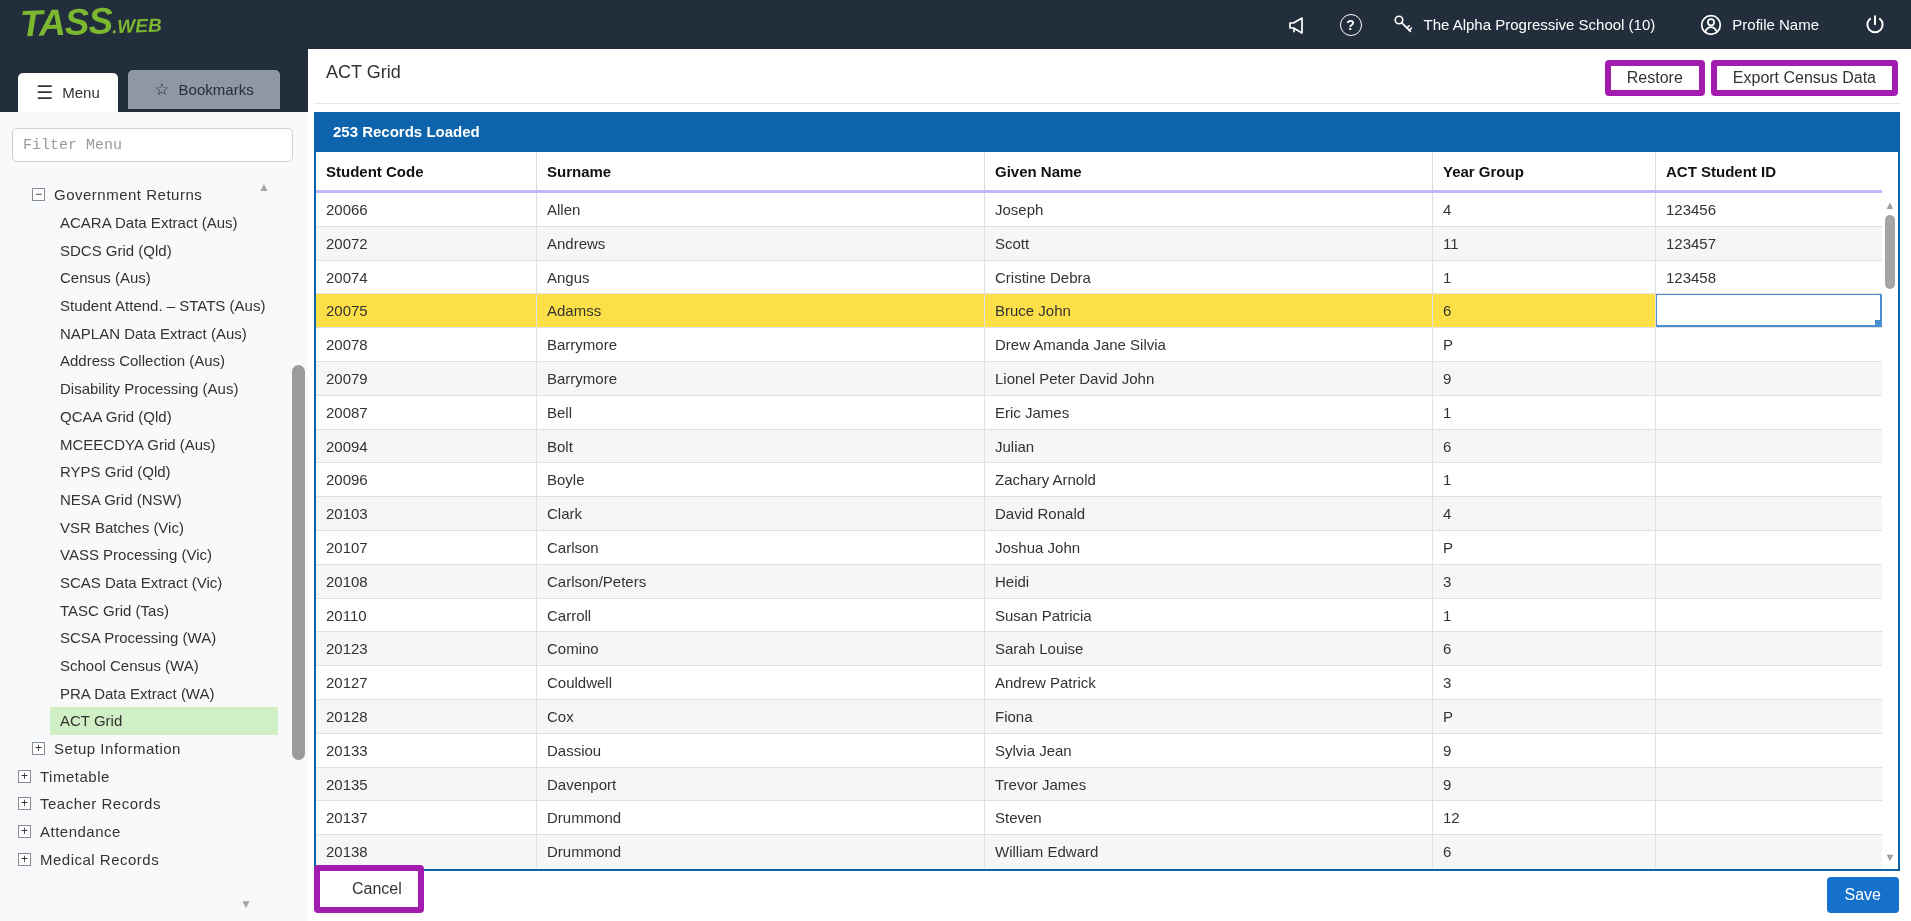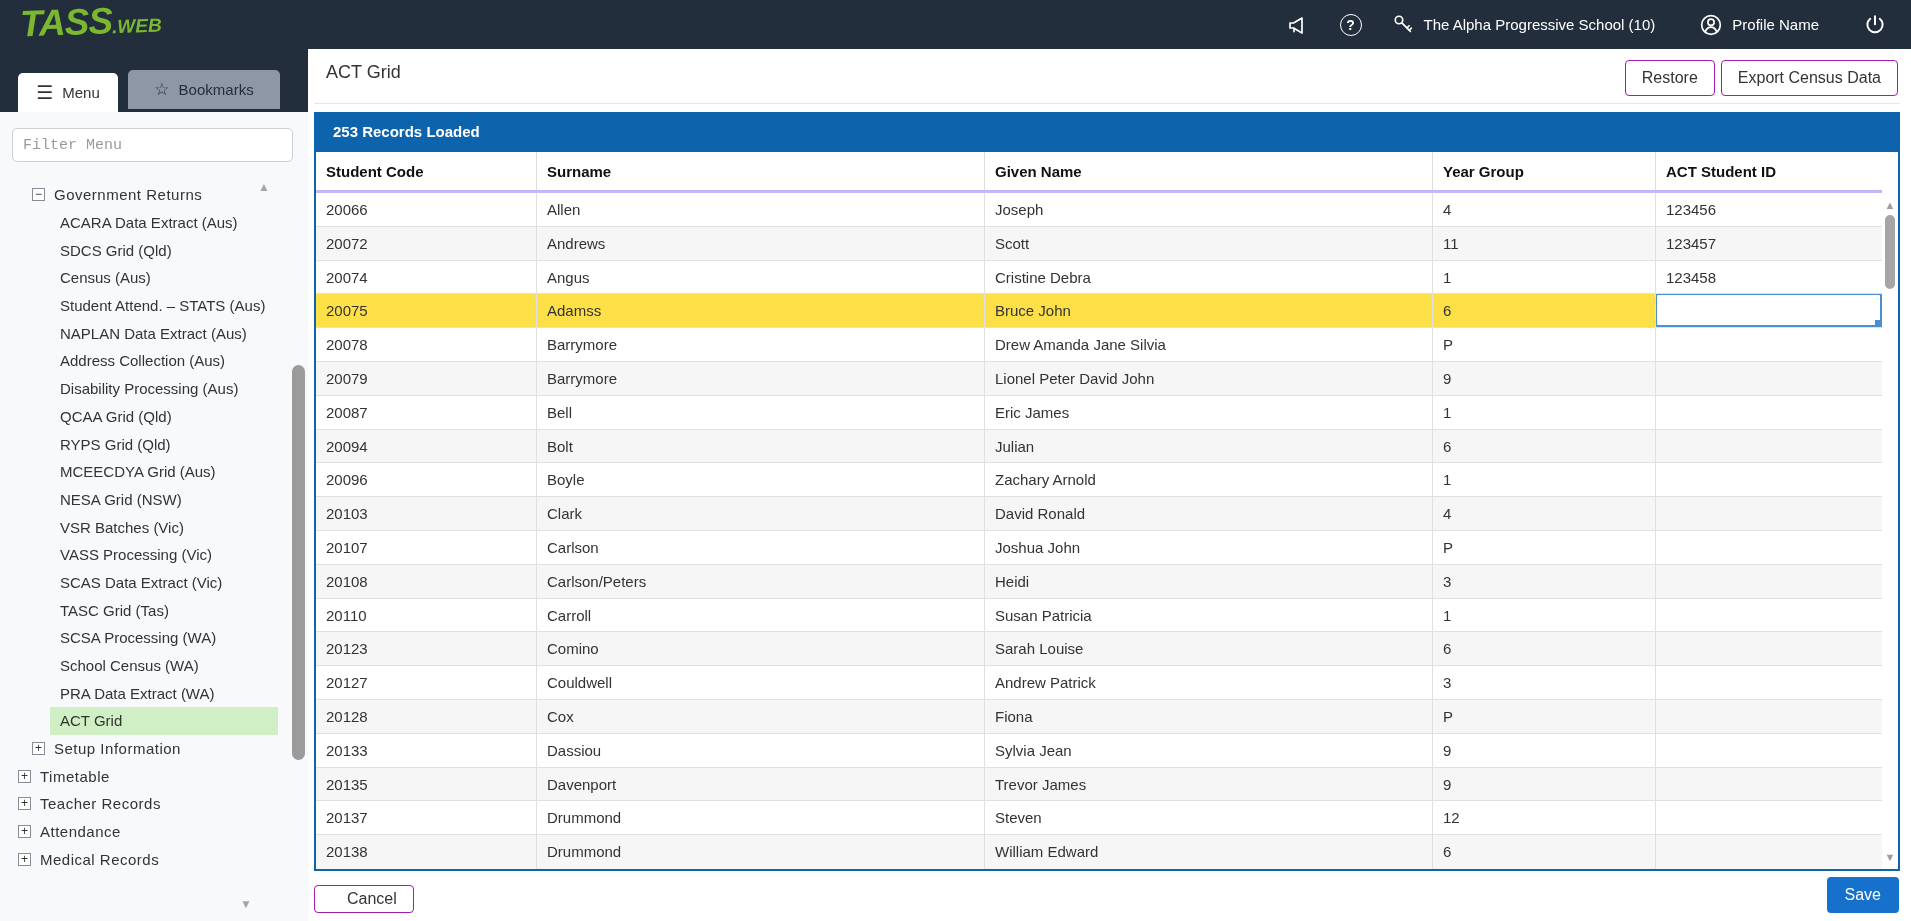--- a/index.html
+++ b/index.html
@@ -52,21 +52,21 @@
   .sb-up { position: absolute; left: 258px; top: 131px; color: #a6a6a6; font-size: 12px; }
   .sb-down { position: absolute; left: 240px; top: 848px; color: #a6a6a6; font-size: 12px; }
   .sb-thumb { position: absolute; left: 292px; top: 316px; width: 13px; height: 395px;
     background: #9b9b9b; border-radius: 7px; }
 
   
   .main { position: absolute; left: 308px; top: 49px; width: 1603px; height: 872px; background: #fff; }
   .page-title { position: absolute; left: 18px; top: 13px; font-size: 18px; color: #333; }
   .title-rule { position: absolute; left: 6px; right: 11px; top: 54px; border-top: 1px solid #e6e6e6; }
   .top-buttons { position: absolute; top: 11px; right: 13px; display: flex; gap: 6px; }
-  .btn { height: 36px; padding: 0 16px; background: #fff; border: 1px solid #a21caf; border-radius: 4px;
+  .btn { height: 36px; padding: 0 16px; background: #fff; border: 6px solid #a21caf; border-radius: 4px;
     font-size: 16px; color: #333; font-family: "Liberation Sans", sans-serif; cursor: pointer; }
 
   .grid-panel { position: absolute; left: 6px; top: 63px; width: 1586px; height: 759px;
     border-left: 2px solid #0d64ac; border-right: 2px solid #0d64ac; border-bottom: 2px solid #0d64ac;
     background: #fff; }
   .records-bar { height: 40px; background: #0d64ac; color: #fff; font-size: 15px; font-weight: 600;
     line-height: 40px; padding-left: 17px; }
   .grid-head { display: grid; grid-template-columns: 221px 448px 448px 223px auto; height: 41px;
     margin-right: 16px; border-bottom: 3px solid #c4b5fd; }
   .grid-head .hcell { font-size: 15px; font-weight: bold; color: #111; line-height: 40px;
@@ -83,21 +83,21 @@
   .cell:last-child { border-right: none; }
   .edit-cell { position: absolute; left: -1px; top: -1px; right: 0; bottom: 0; background: #fff;
     border: 2px solid #4a8fd3; border-radius: 3px; }
   .edit-handle { position: absolute; right: -2px; bottom: -2px; width: 7px; height: 7px; background: #4a8fd3; }
 
   .tbl-scroll { position: absolute; right: 0; top: 81px; bottom: 2px; width: 16px; }
   .tbl-up { position: absolute; top: 6px; left: 0; width: 16px; text-align: center; color: #9e9e9e; font-size: 11px; }
   .tbl-down { position: absolute; bottom: 4px; left: 0; width: 16px; text-align: center; color: #9e9e9e; font-size: 11px; }
   .tbl-thumb { position: absolute; left: 3px; top: 22px; width: 10px; height: 74px; background: #a5a5a5; border-radius: 5px; }
 
-  .footer-cancel { position: absolute; left: 6px; bottom: 8px; height: 28px; padding-left: 32px; }
+  .footer-cancel { position: absolute; left: 6px; bottom: 8px; height: 48px; padding-left: 32px; }
   .footer-save { position: absolute; right: 12px; bottom: 8px; height: 36px; padding: 0 18px;
     background: #1671cc; color: #fff; border: none; border-radius: 4px; font-size: 16px;
     font-family: "Liberation Sans", sans-serif; cursor: pointer; }
 
   svg.ic { stroke: #fff; fill: none; stroke-width: 1.7; stroke-linecap: round; stroke-linejoin: round; }
 </style>
 </head>
 <body>
 
 <div class="topbar">
@@ -177,24 +177,24 @@
       <div class="tree-item lvl3">
         <span>Address Collection (Aus)</span>
       </div>
       <div class="tree-item lvl3">
         <span>Disability Processing (Aus)</span>
       </div>
       <div class="tree-item lvl3">
         <span>QCAA Grid (Qld)</span>
       </div>
       <div class="tree-item lvl3">
+        <span>MCEECDYA Grid (Aus)</span>
+      </div>
+      <div class="tree-item lvl3">
         <span>RYPS Grid (Qld)</span>
-      </div>
-      <div class="tree-item lvl3">
-        <span>MCEECDYA Grid (Aus)</span>
       </div>
       <div class="tree-item lvl3">
         <span>NESA Grid (NSW)</span>
       </div>
       <div class="tree-item lvl3">
         <span>VSR Batches (Vic)</span>
       </div>
       <div class="tree-item lvl3">
         <span>VASS Processing (Vic)</span>
       </div>

